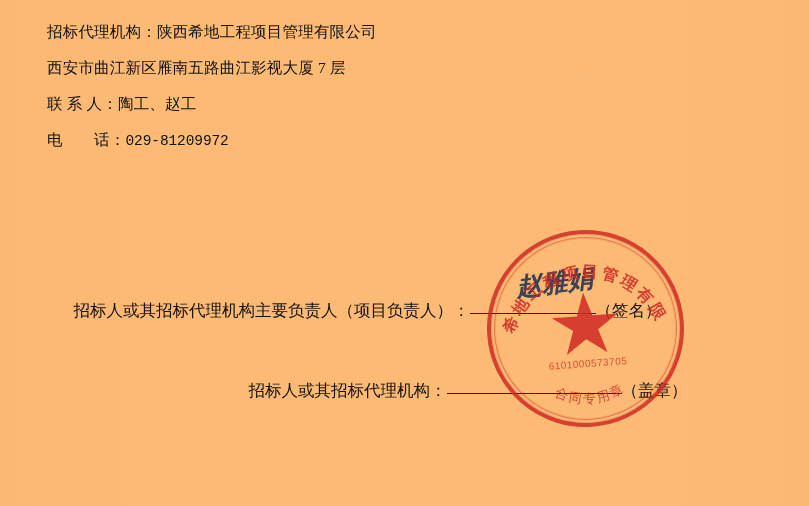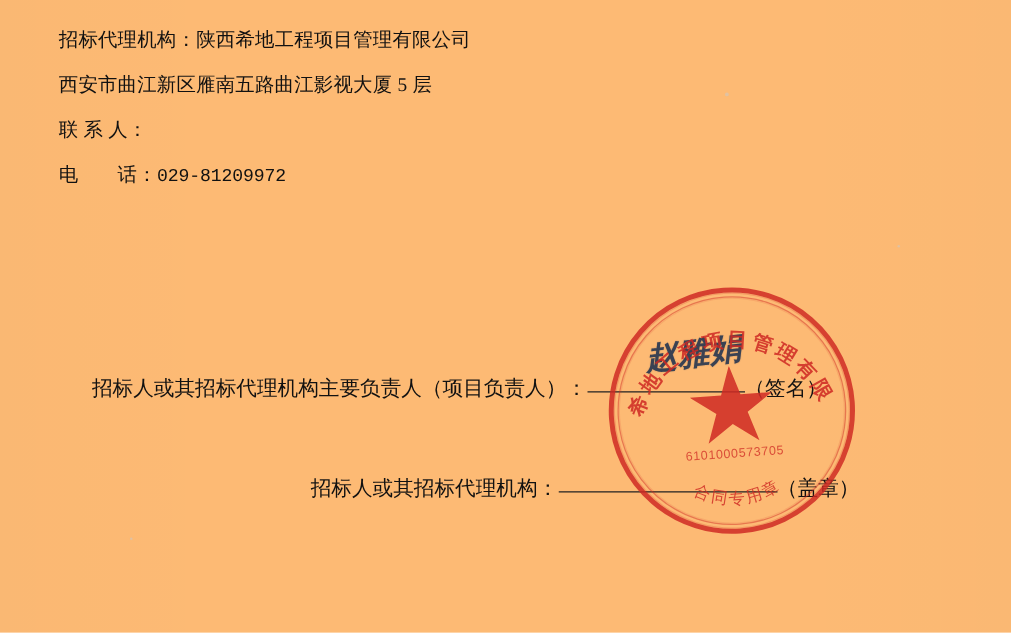--- a/index.html
+++ b/index.html
@@ -189,25 +189,26 @@
   <div class="speck" style="left:718px; top:196px; width:2px; height:2px;"></div>
 
   <div class="contact-block">
 
     <div class="contact-row">
       <span class="contact-label">招标代理机构：</span>
       <span class="contact-value">陕西希地工程项目管理有限公司</span>
     </div>
 
     <div class="contact-row">
-      <span class="contact-value">西安市曲江新区雁南五路曲江影视大厦 5 层</span>
+      <span class="contact-value">西安市曲江新区雁南五路曲江影视大厦 7 层</span>
     </div>
 
     <div class="contact-row">
       <span class="contact-label">联 系 人：</span>
+      <span class="contact-value">陶工、赵工</span>
     </div>
 
     <div class="contact-row">
       <span class="contact-label">电　　话：</span>
       <span class="contact-value mono">029-81209972</span>
     </div>
 
 
   </div>
 

